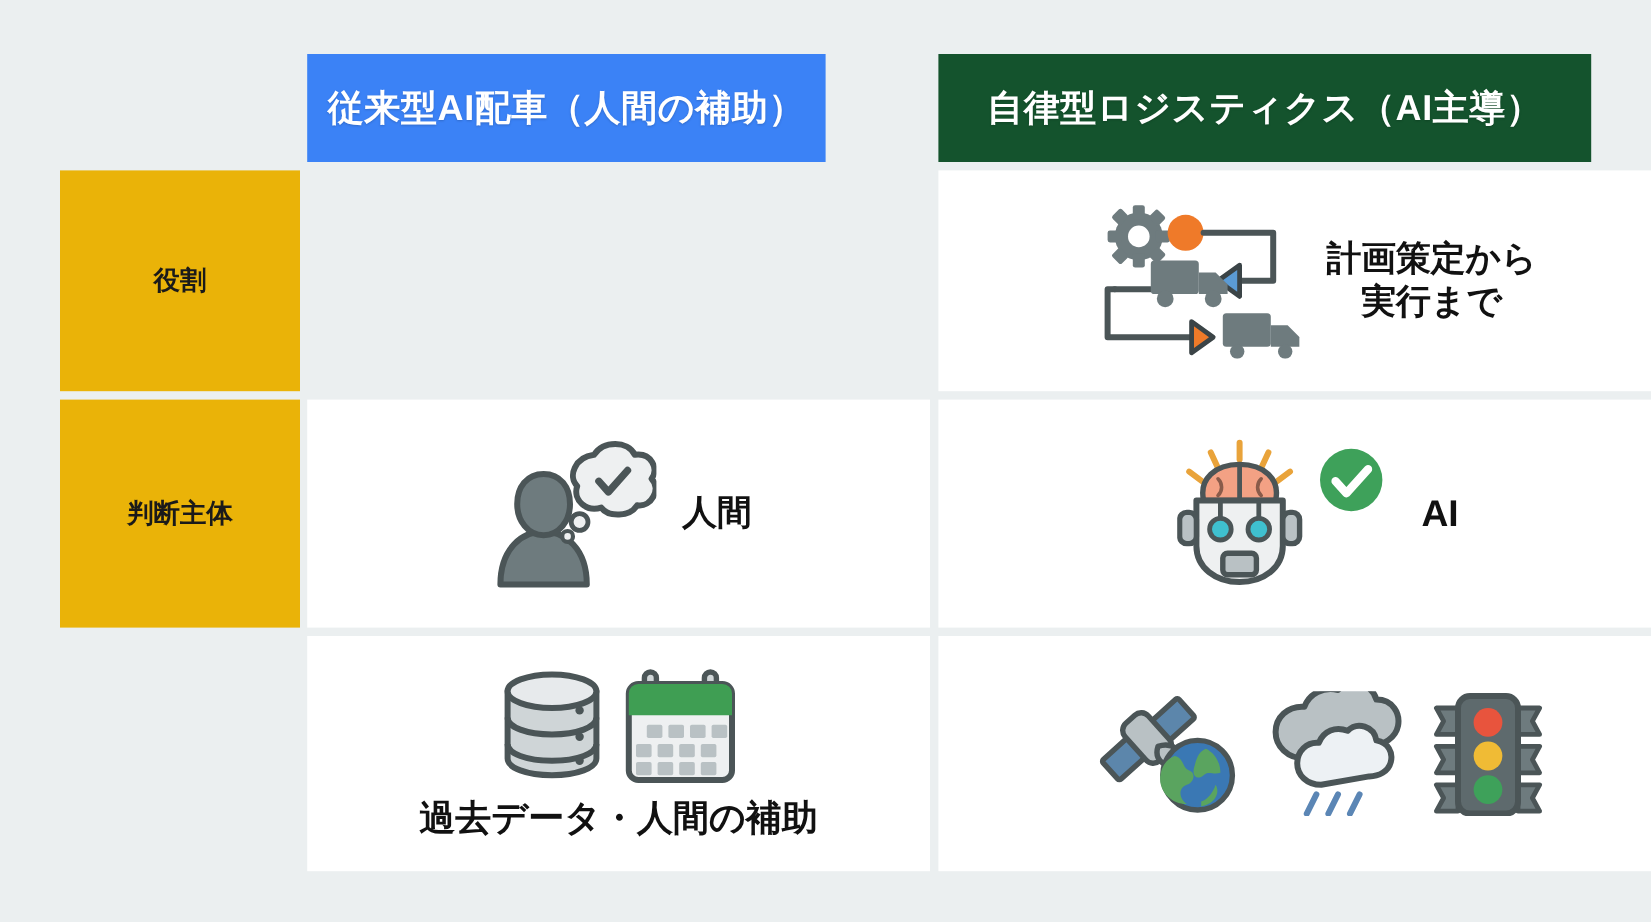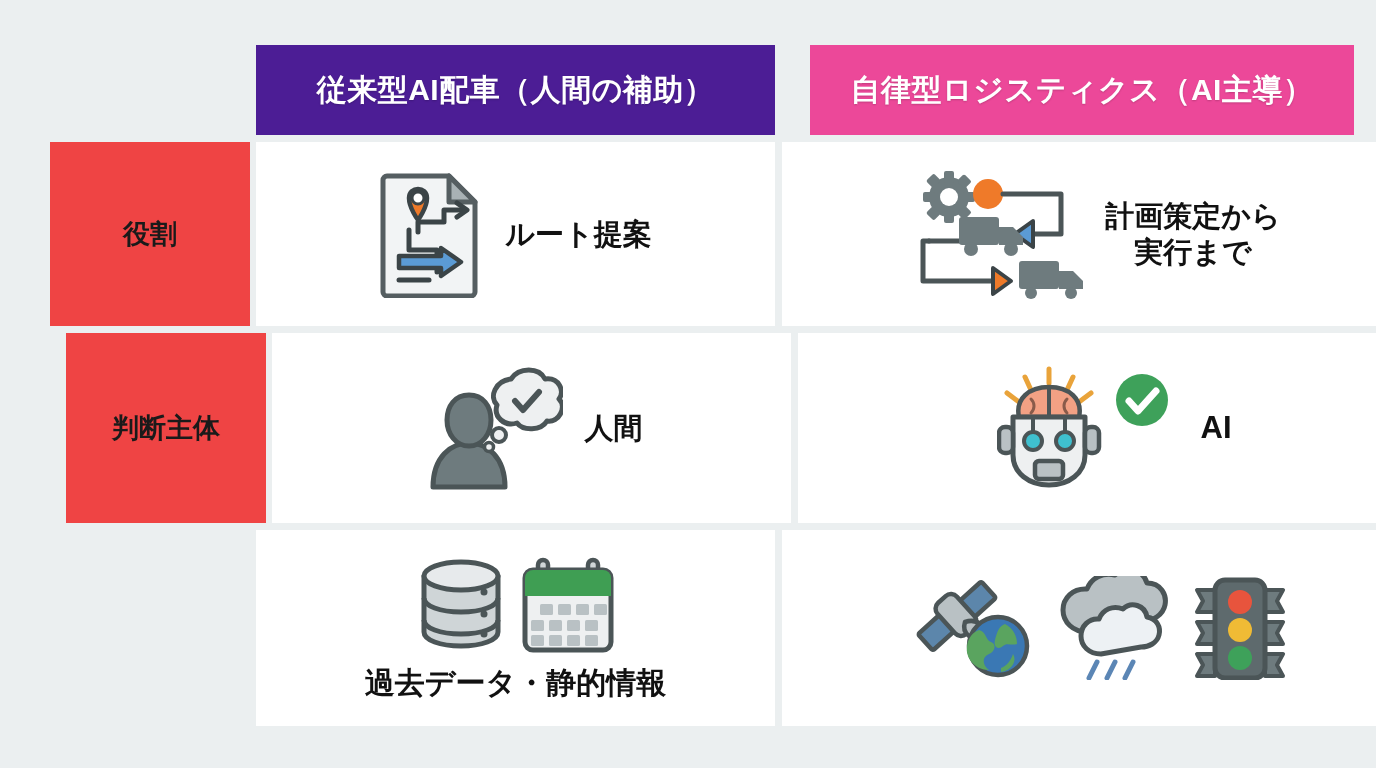--- a/index.html
+++ b/index.html
@@ -43,43 +43,43 @@
     display: flex;
     align-items: center;
     justify-content: center;
     color: #ffffff;
     font-size: 30px;
     font-weight: bold;
     letter-spacing: 0.5px;
     text-shadow: 0 1px 2px rgba(0,0,0,0.18);
     box-sizing: border-box;
   }
-  .col-header.left  { left: 206px; width: 519px; background: #4c1d95; }
-  .col-header.right { left: 760px; width: 544px; background: #ec4899; }
+  .col-header.left  { left: 206px; width: 432px; background: #3b82f6; }
+  .col-header.right { left: 732px; width: 544px; background: #14532d; }
 
   
   .row {
     position: absolute;
     left: 0;
     width: 1276px;
   }
   .row.r1 { top: 97px;  height: 184px; }
-  .row.r2 { top: 288px; height: 190px; margin-left: 16px; }
+  .row.r2 { top: 288px; height: 190px; }
   .row.r3 { top: 485px; height: 196px; }
 
   .row-label {
     position: absolute;
     left: 0; top: 0;
     width: 200px;
     height: 100%;
-    background: #ef4444;
-    display: flex;
-    align-items: center;
-    justify-content: center;
-    font-size: 27px;
+    background: #eab308;
+    display: flex;
+    align-items: center;
+    justify-content: center;
+    font-size: 22px;
     font-weight: bold;
     color: #1a1a1a;
     box-sizing: border-box;
   }
   .cell {
     position: absolute;
     top: 0;
     height: 100%;
     background: #ffffff;
     display: flex;
@@ -125,38 +125,20 @@
 
   <div class="header-row">
     <div class="corner-blank"></div>
     <div class="col-header left">従来型AI配車（人間の補助）</div>
     <div class="col-header right">自律型ロジスティクス（AI主導）</div>
   </div>
 
   <div class="row r1">
     <div class="row-label">役割</div>
 
-    <div class="cell left">
-      <div class="cell-inner">
-        <span class="icon">
-          <svg width="104" height="128" viewBox="0 0 104 128">
-            <path d="M8 6 h62 l26 26 v90 a4 4 0 0 1 -4 4 h-84 a4 4 0 0 1 -4 -4 v-112 a4 4 0 0 1 4 -4 z" fill="#f2f4f5" stroke="#555e61" stroke-width="5" stroke-linejoin="round"></path>
-            <path d="M70 6 v26 h26 z" fill="#a9b2b5" stroke="#555e61" stroke-width="5" stroke-linejoin="round"></path>
-            <path d="M30 60 v20 h28 v22" fill="none" stroke="#3b4447" stroke-width="5" stroke-linecap="round" stroke-linejoin="round"></path>
-            <path d="M30 28 C30 16 48 16 48 28 C48 38 39 50 39 50 C39 50 30 38 30 28 z" fill="#ef7a29" stroke="#3b4447" stroke-width="4.5" stroke-linejoin="round"></path>
-            <circle cx="39" cy="28" r="6" fill="#ffffff" stroke="#3b4447" stroke-width="3"></circle>
-            <path d="M39 62 v-10 h26 v-12 h18" fill="none" stroke="#3b4447" stroke-width="5" stroke-linecap="round" stroke-linejoin="round"></path>
-            <path d="M78 33 l10 7 l-10 7" fill="none" stroke="#3b4447" stroke-width="5" stroke-linecap="round" stroke-linejoin="round"></path>
-            <path d="M20 86 h42 v-8 l20 14 l-20 14 v-8 h-42 z" fill="#5b9bd5" stroke="#3b4447" stroke-width="4.5" stroke-linejoin="round"></path>
-            <path d="M20 110 h30" fill="none" stroke="#3b4447" stroke-width="5" stroke-linecap="round"></path>
-          </svg>
-        </span>
-        <span class="cell-text">ルート提案</span>
-      </div>
-    </div>
 
     <div class="cell right">
       <div class="cell-inner">
         <span class="icon">
           <svg width="168" height="130" viewBox="0 0 168 130">
 
             <g fill="#6e7b7e">
               <circle cx="34" cy="28" r="20"></circle>
               <g>
                 <rect x="29" y="2" width="10" height="12" rx="2"></rect>
@@ -297,21 +279,21 @@
                 <rect x="47" y="64" width="13" height="11" rx="1.5"></rect>
                 <rect x="65" y="64" width="13" height="11" rx="1.5"></rect>
                 <rect x="11" y="79" width="13" height="11" rx="1.5"></rect>
                 <rect x="29" y="79" width="13" height="11" rx="1.5"></rect>
                 <rect x="47" y="79" width="13" height="11" rx="1.5"></rect>
                 <rect x="65" y="79" width="13" height="11" rx="1.5"></rect>
               </g>
             </svg>
           </span>
         </span>
-        <span class="cell-text wide">過去データ・静的情報</span>
+        <span class="cell-text wide">過去データ・人間の補助</span>
       </div>
     </div>
 
     <div class="cell right">
       <div class="cell-inner stacked">
         <span class="icon-group" style="gap:22px;">
           <span class="icon">
             <svg width="122" height="104" viewBox="0 0 122 104">
               <g stroke="#4b5557" stroke-width="4.5" stroke-linejoin="round">
                 <rect x="50" y="14" width="34" height="22" rx="2" fill="#5c86ab" transform="rotate(-42 67 25)"></rect>

